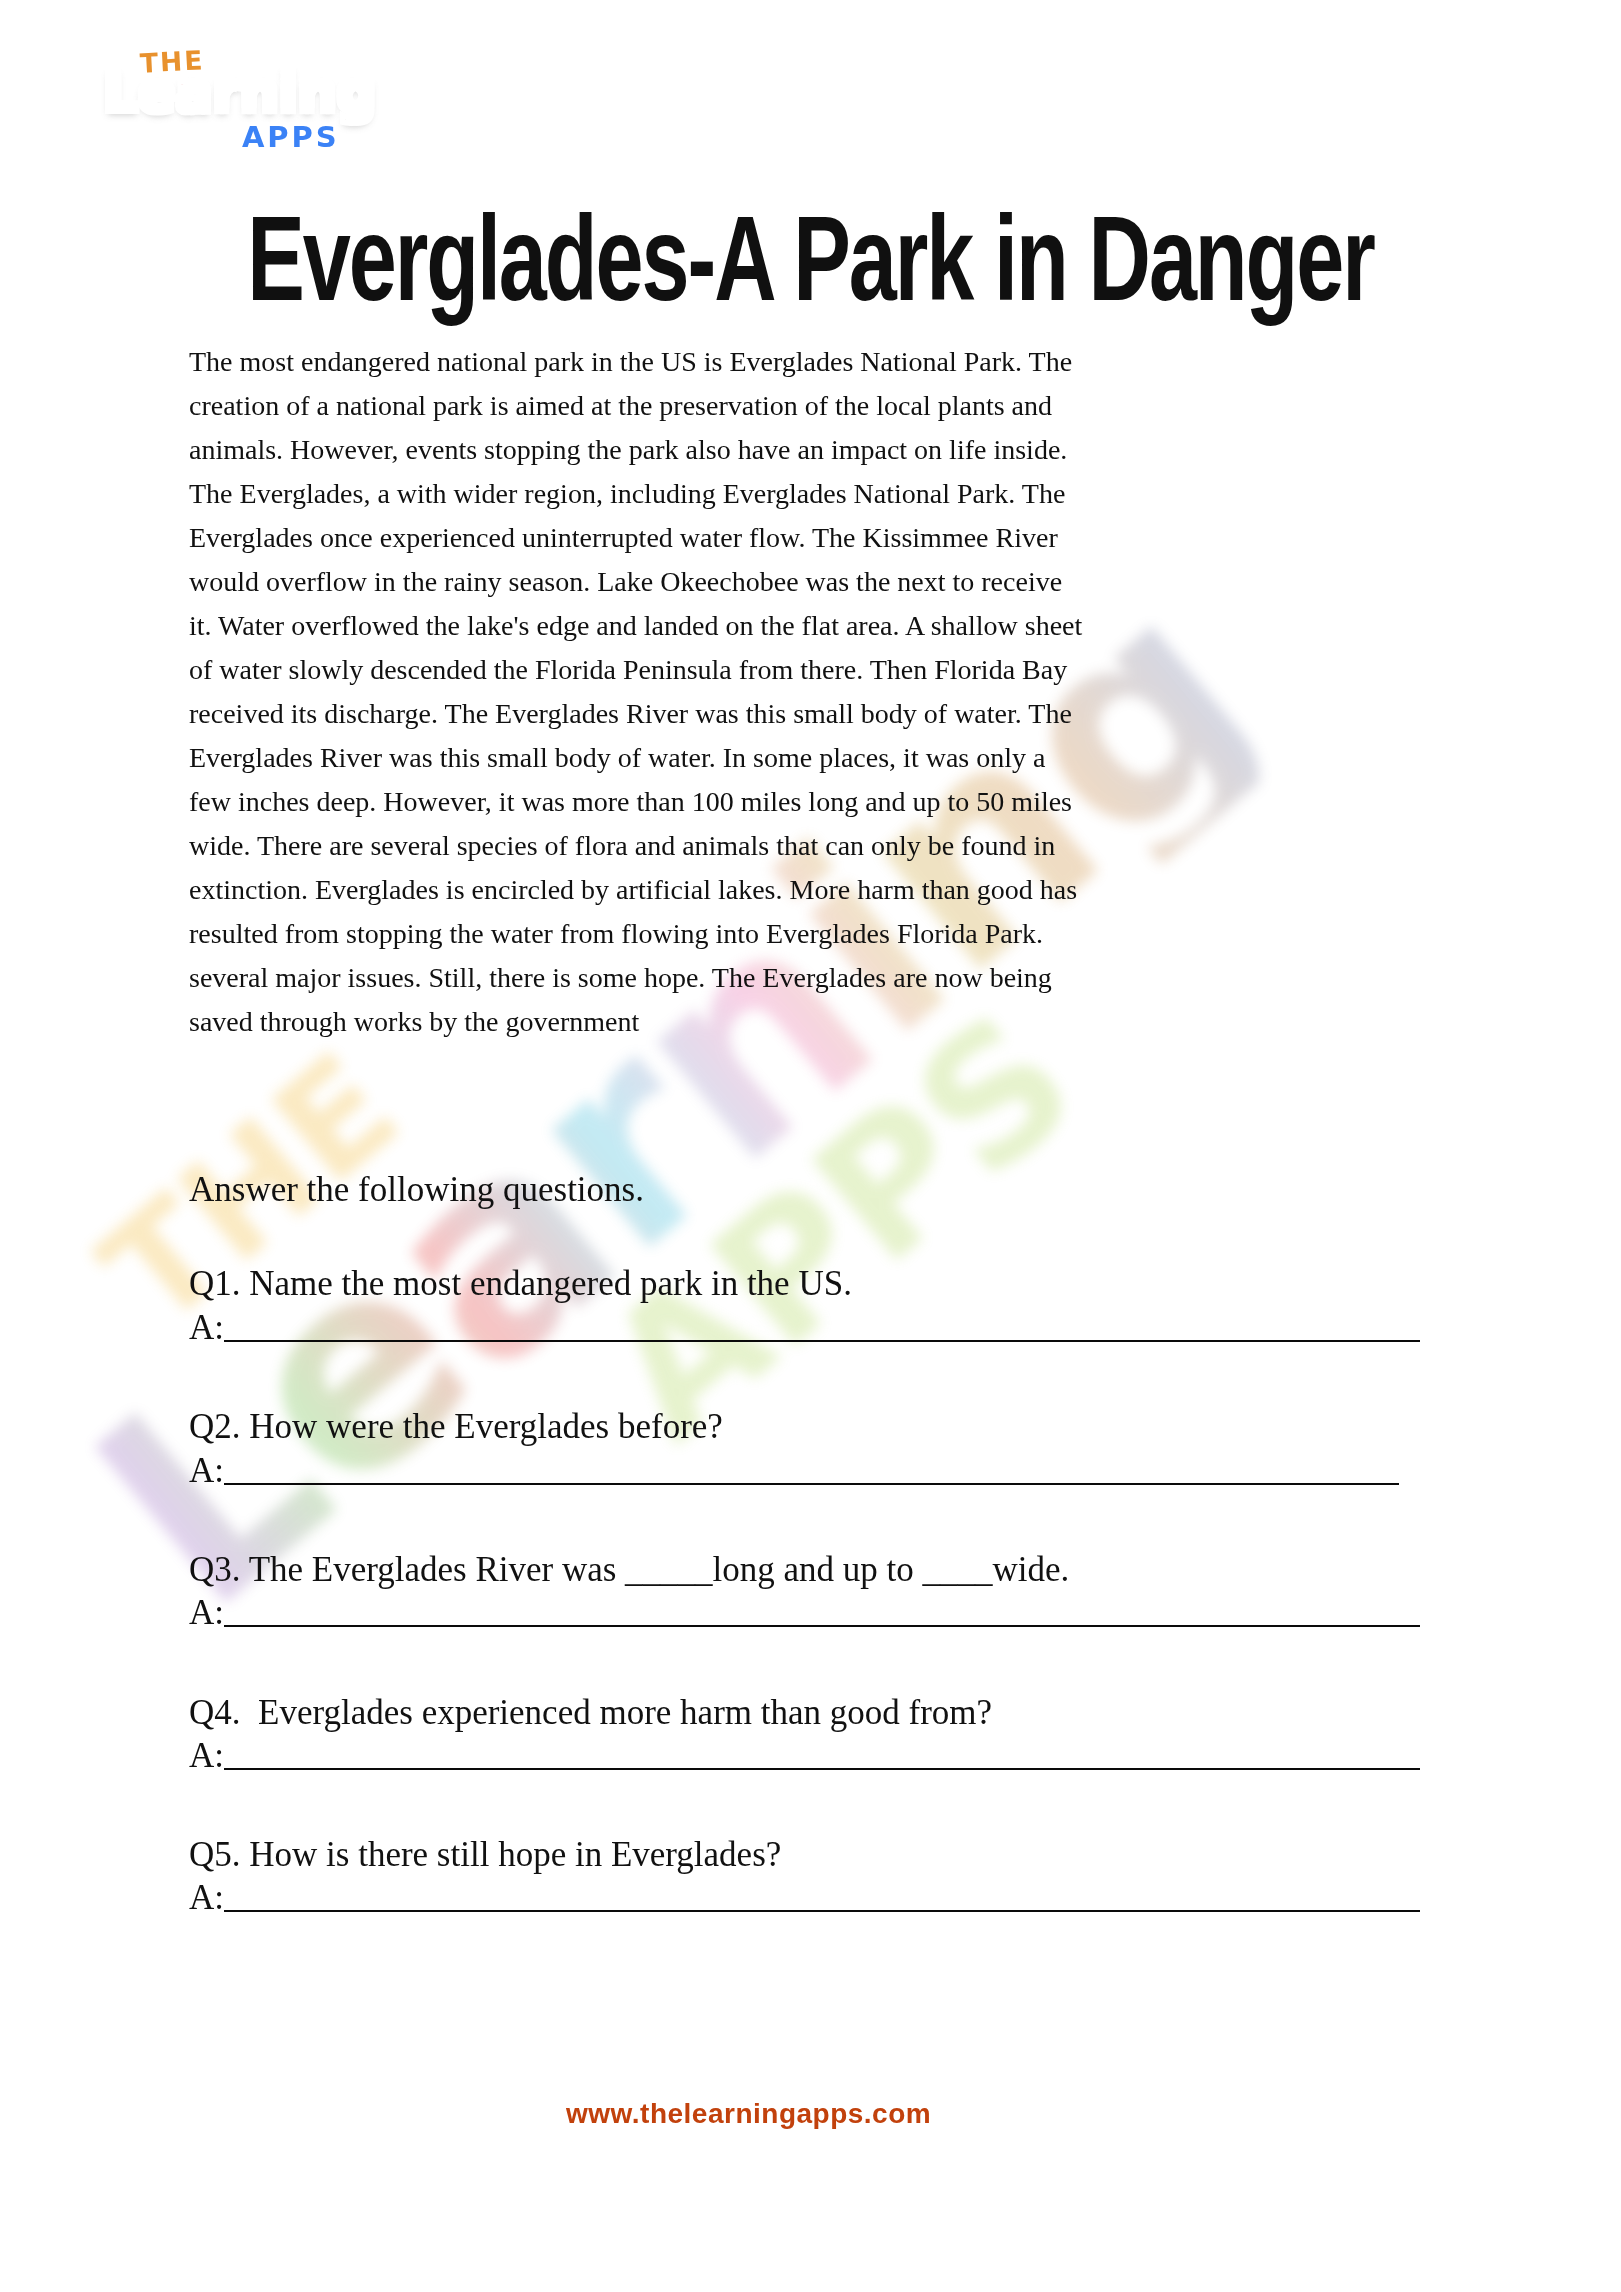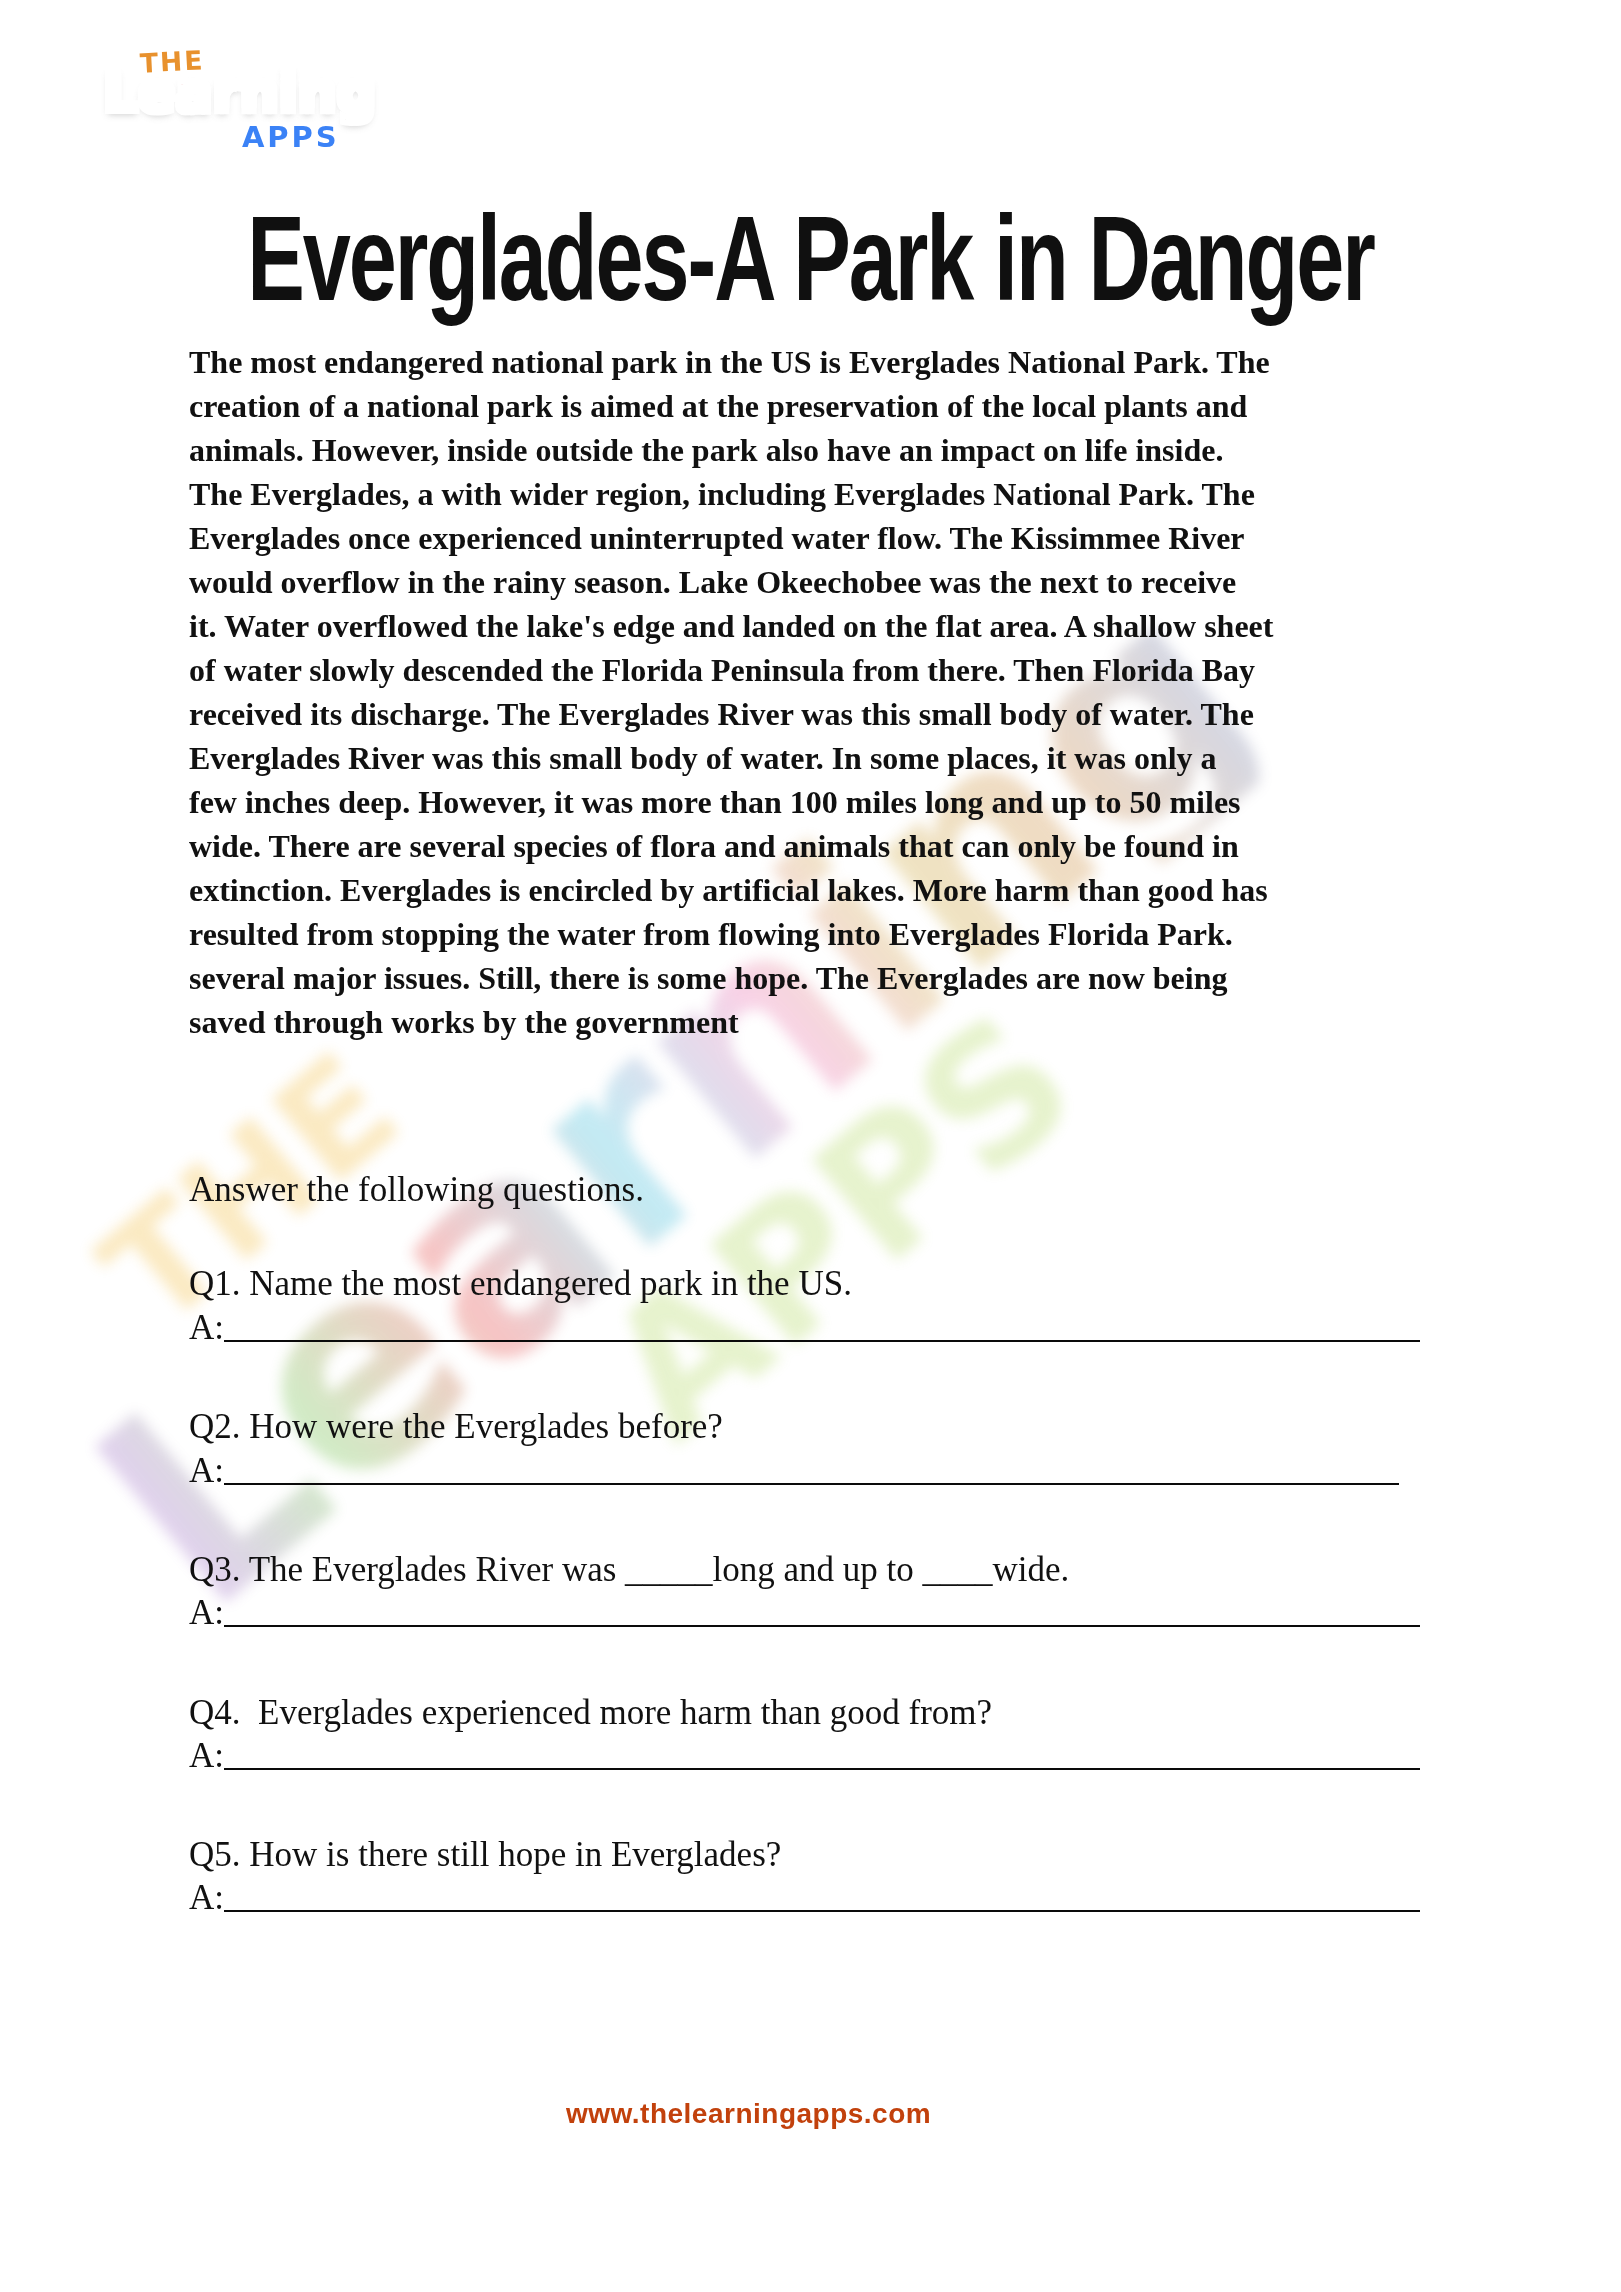--- a/index.html
+++ b/index.html
@@ -91,23 +91,22 @@
     transform-origin: center top;
     color: #101010;
     z-index: 1;
   }
 
   
   .passage {
     position: absolute;
     left: 189px; top: 340px;
     z-index: 1;
-    font-size: 32px;
+    font-size: 28px;
     line-height: 44px;
-    font-weight: bold;
   }
   .passage .line { white-space: pre; }
 
   
   .qa-heading {
     position: absolute; left: 189px; top: 1170px;
     font-size: 35px; white-space: pre; z-index: 1;
   }
   .q {
     position: absolute; left: 189px;
@@ -166,21 +165,21 @@
     <div class="logo-the">THE</div>
     <div class="logo-learning">Learning</div>
     <div class="logo-apps">APPS</div>
   </div>
 
   <div class="title">Everglades-A Park in Danger</div>
 
   <div class="passage">
     <div class="line">The most endangered national park in the US is Everglades National Park. The</div>
     <div class="line">creation of a national park is aimed at the preservation of the local plants and</div>
-    <div class="line">animals. However, inside outside the park also have an impact on life inside.</div>
+    <div class="line">animals. However, events stopping the park also have an impact on life inside.</div>
     <div class="line">The Everglades, a with wider region, including Everglades National Park. The</div>
     <div class="line">Everglades once experienced uninterrupted water flow. The Kissimmee River</div>
     <div class="line">would overflow in the rainy season. Lake Okeechobee was the next to receive</div>
     <div class="line">it. Water overflowed the lake's edge and landed on the flat area. A shallow sheet</div>
     <div class="line">of water slowly descended the Florida Peninsula from there. Then Florida Bay</div>
     <div class="line">received its discharge. The Everglades River was this small body of water. The</div>
     <div class="line">Everglades River was this small body of water. In some places, it was only a</div>
     <div class="line">few inches deep. However, it was more than 100 miles long and up to 50 miles</div>
     <div class="line">wide. There are several species of flora and animals that can only be found in</div>
     <div class="line">extinction. Everglades is encircled by artificial lakes. More harm than good has</div>

